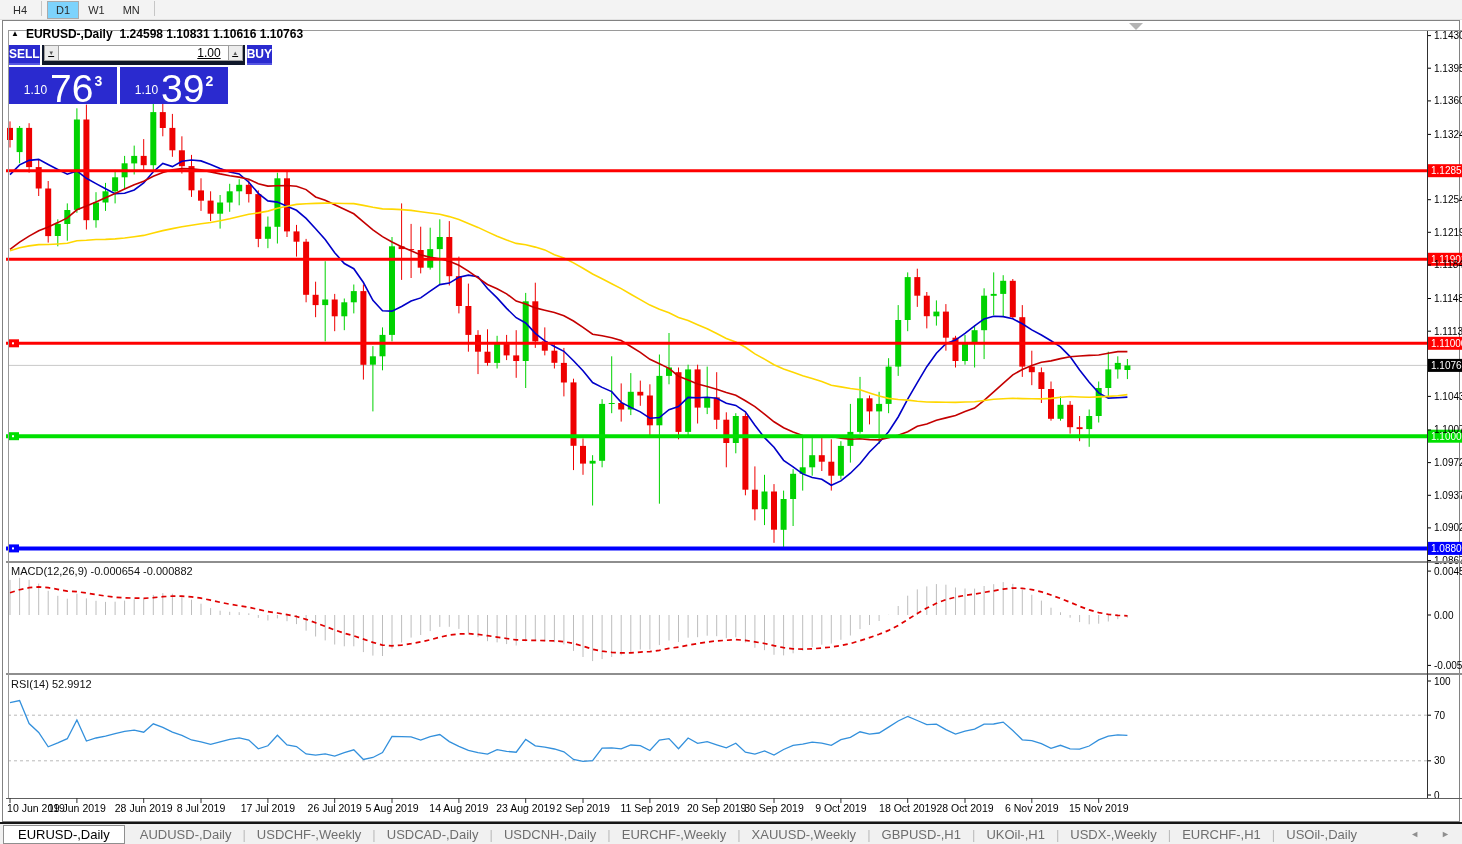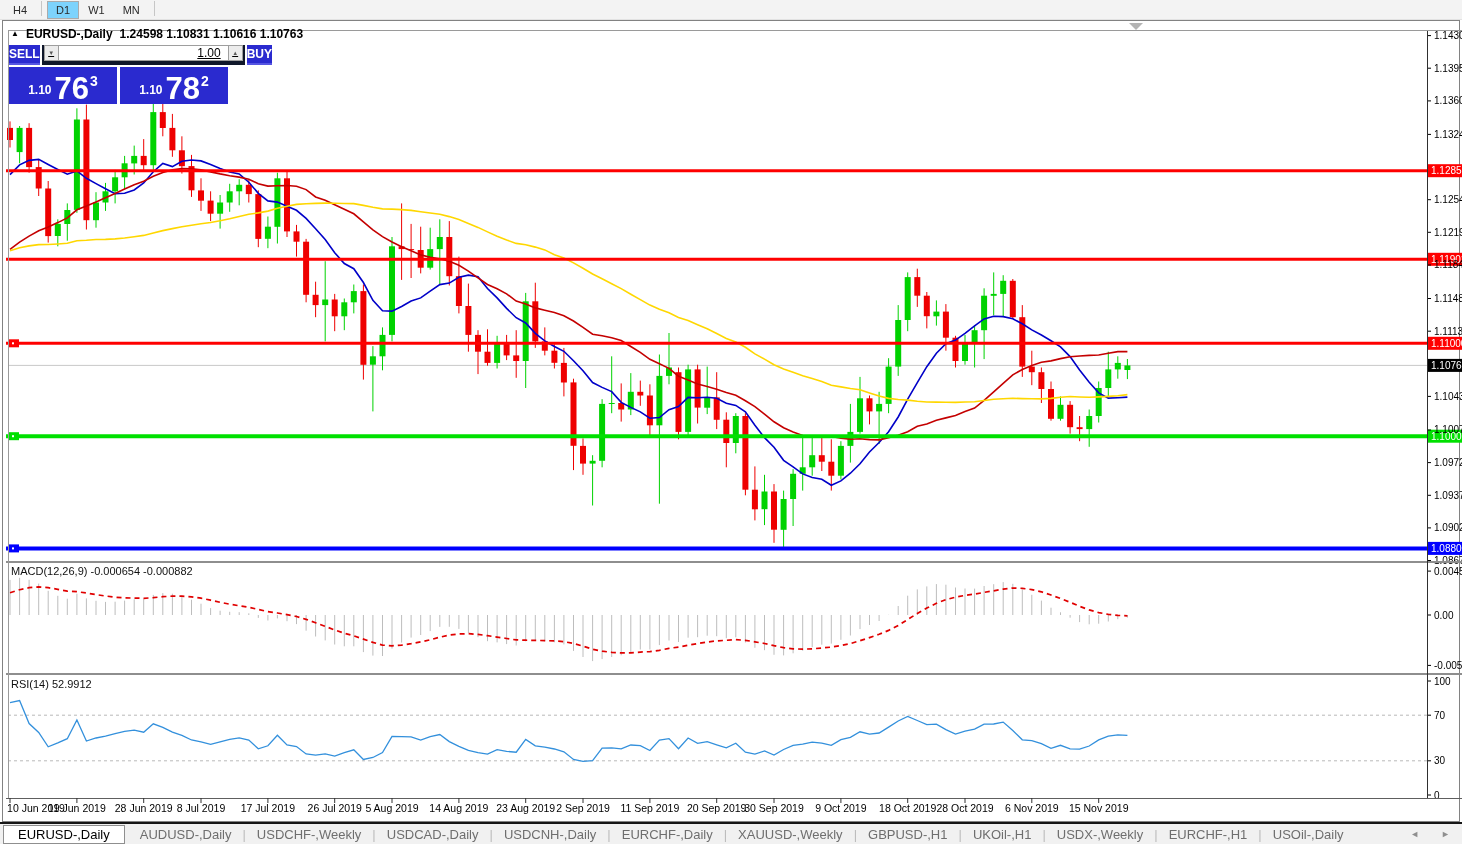--- a/index.html
+++ b/index.html
@@ -45,22 +45,22 @@
   .vol{
     flex:1;height:16px;border:1px solid #9E9E9E;border-left:none;border-right:none;
     background:#FFF;font-size:12px;text-align:right;padding:0 7px;box-sizing:border-box;
     font-family:"Liberation Sans",sans-serif;outline:none;
   }
   .prow2{display:flex;gap:3px;margin-top:2px;height:37px;}
   .pbox{
     flex:1;background:#2A2ACF;color:#FFF;display:flex;align-items:flex-end;justify-content:center;
     padding-bottom:2px;cursor:default;
   }
-  .pbox .sm{font-size:12px;font-weight:bold;margin:0 3px 5px 0;}
-  .pbox .bg{font-size:31px;font-weight:bold;line-height:27px;}
+  .pbox .sm{font-size:12px;font-weight:normal;margin:0 3px 5px 0;}
+  .pbox .bg{font-size:39px;font-weight:normal;line-height:27px;}
   .pbox .sp{font-size:14px;font-weight:bold;margin:0 0 13px 1px;}
   
   .tabbar{
     position:absolute;left:0;bottom:0;width:100%;height:22px;background:#F1F1F1;
     border-top:2px solid #161616;display:flex;align-items:center;box-sizing:border-box;
     font-size:13px;color:#6E6E6E;padding-left:3px;white-space:nowrap;overflow:hidden;
   }
   .tab{padding:0 11px;cursor:default;}
   .tab.active{
     background:#FFF;border:1px solid #8F8F8F;color:#000;padding:0 14px;height:17px;
@@ -585,38 +585,38 @@
     <div class="btn">BUY</div>
   </div>
   <div class="prow2">
     <div class="pbox">
       <span class="sm">1.10</span>
       <span class="bg">76</span>
       <span class="sp">3</span>
     </div>
     <div class="pbox">
       <span class="sm">1.10</span>
-      <span class="bg">78</span>
+      <span class="bg">39</span>
       <span class="sp">2</span>
     </div>
   </div>
 </div>
 
 <div class="tabbar">
   <div id="tab-items" style="display:flex;align-items:center;">
       <div class="tab active">EURUSD-,Daily</div>
       <div class="tab">AUDUSD-,Daily</div>
       <span class="tabdiv">|</span>
       <div class="tab">USDCHF-,Weekly</div>
       <span class="tabdiv">|</span>
       <div class="tab">USDCAD-,Daily</div>
       <span class="tabdiv">|</span>
       <div class="tab">USDCNH-,Daily</div>
       <span class="tabdiv">|</span>
-      <div class="tab">EURCHF-,Daily</div>
+      <div class="tab">EURCHF-,Weekly</div>
       <span class="tabdiv">|</span>
       <div class="tab">XAUUSD-,Weekly</div>
       <span class="tabdiv">|</span>
       <div class="tab">GBPUSD-,H1</div>
       <span class="tabdiv">|</span>
       <div class="tab">UKOil-,H1</div>
       <span class="tabdiv">|</span>
       <div class="tab">USDX-,Weekly</div>
       <span class="tabdiv">|</span>
       <div class="tab">EURCHF-,H1</div>

